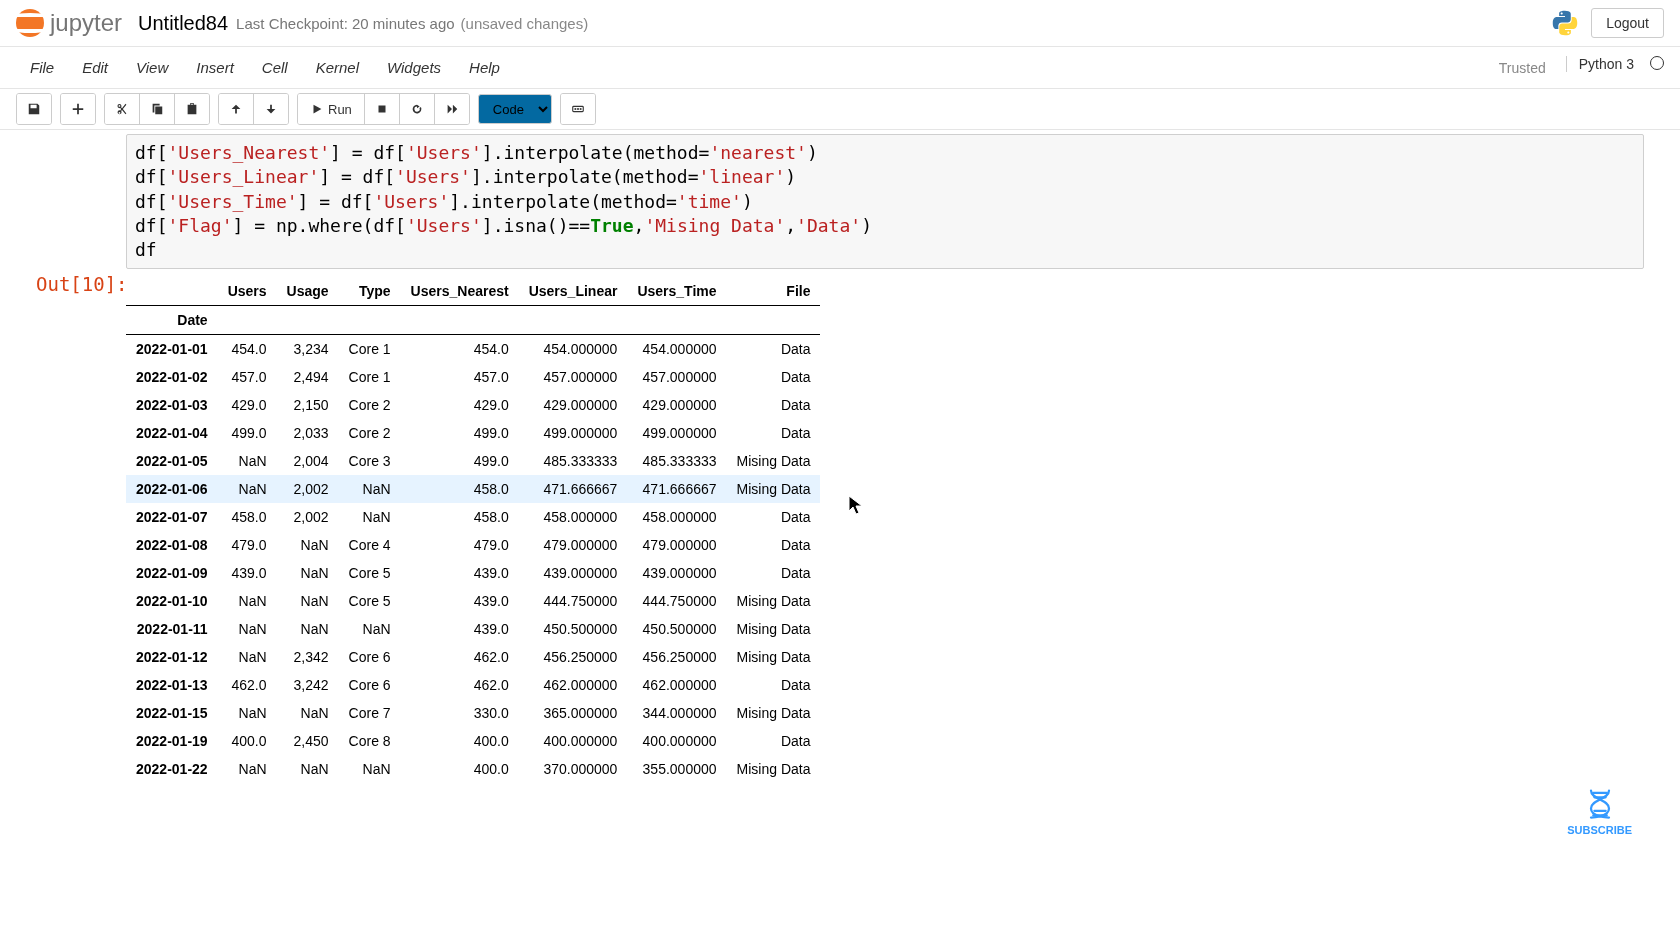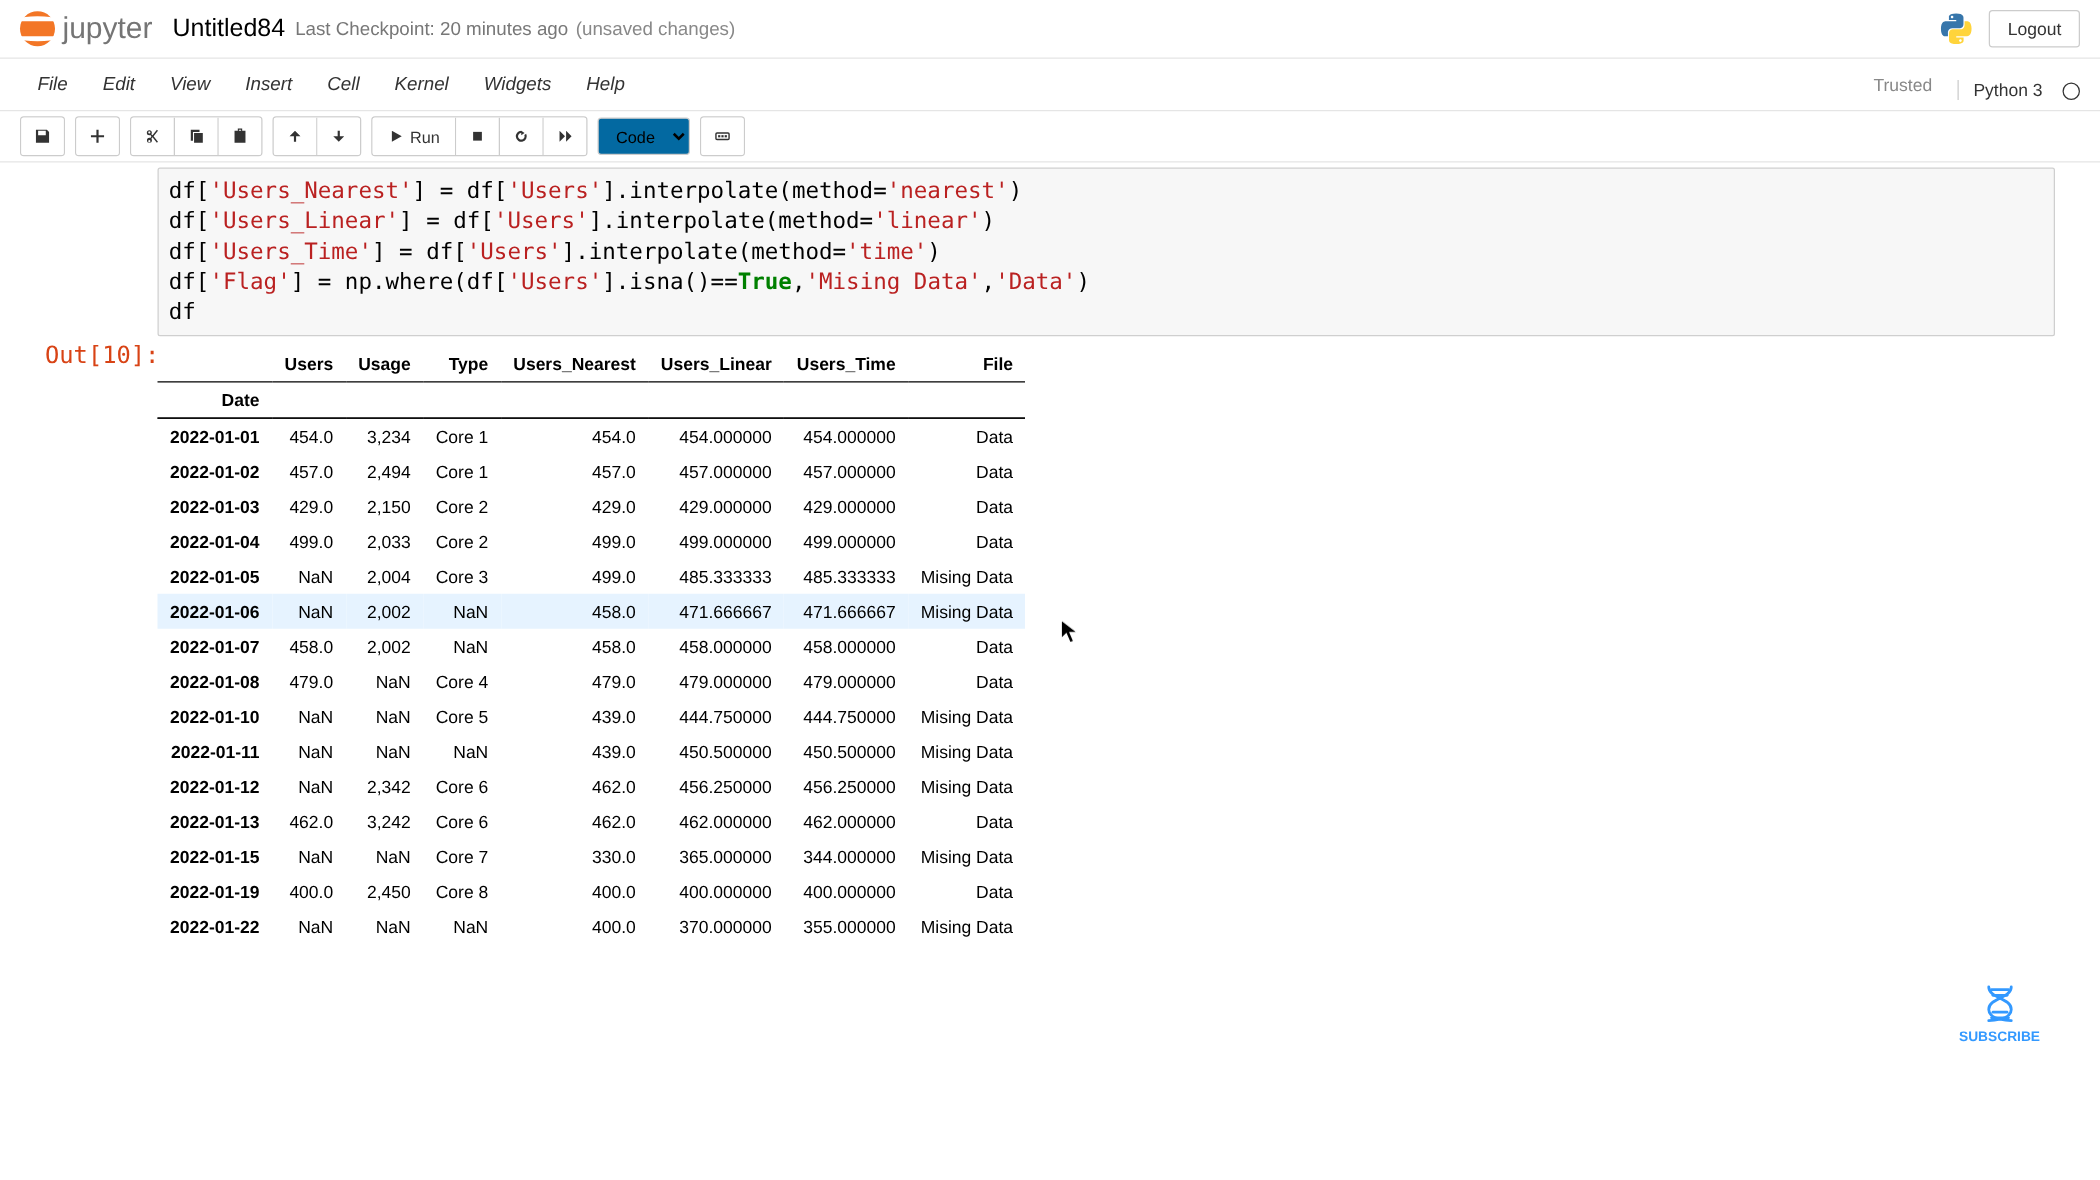--- a/index.html
+++ b/index.html
@@ -14,21 +14,21 @@
     .logo-text { color: #757575; font-size: 24px; font-weight: 400; letter-spacing: 0; }
     .title { font-size: 20px; font-weight: 500; }
     .checkpoint { font-size: 15px; color: #777; margin-left: 8px; }
     .unsaved { color: #888; font-size: 15px; margin-left: 6px; }
     .header-right { margin-left: auto; display: flex; align-items: center; gap: 12px; }
     .python-logo { width: 28px; height: 28px; }
     .logout-btn { border: 1px solid #ccc; background: #fff; padding: 6px 14px; border-radius: 3px; font-size: 14px; cursor: pointer; color: #333; }
     
     .menubar { display: flex; align-items: center; padding: 4px 16px; border-bottom: 1px solid #e5e5e5; }
     .menu-item { padding: 8px 14px; font-size: 15px; color: #333; cursor: pointer; }
-    .menubar-right { margin-left: auto; display: flex; align-items: flex-end; gap: 10px; }
+    .menubar-right { margin-left: auto; display: flex; align-items: flex-start; gap: 10px; }
     .trusted { color: #888; font-size: 14px; padding: 4px 10px; }
     .kernel-label { font-size: 14px; color: #333; border-left: 1px solid #ccc; padding-left: 12px; }
     .kernel-indicator { width: 14px; height: 14px; border: 1.5px solid #333; border-radius: 50%; margin-left: 6px; }
     
     .toolbar { display: flex; align-items: center; gap: 0; padding: 4px 16px; border-bottom: 1px solid #e5e5e5; }
     .tb-group { display: flex; border: 1px solid #ccc; border-radius: 3px; overflow: hidden; margin-right: 8px; }
     .tb-btn { border: none; border-right: 1px solid #ccc; background: #fff; padding: 6px 10px; cursor: pointer; font-size: 13px; color: #333; display: flex; align-items: center; justify-content: space-between; min-width: 32px; height: 30px; }
     .tb-btn:last-child { border-right: none; }
     .tb-btn svg { width: 14px; height: 14px; }
     .run-btn { gap: 4px; padding: 6px 12px; }
@@ -285,20 +285,30 @@
               <td class="idx">2022-01-08</td>
               <td>479.0</td>
               <td>NaN</td>
               <td>Core 4</td>
               <td>479.0</td>
               <td>479.000000</td>
               <td>479.000000</td>
               <td>Data</td>
             </tr>
             <tr>
+              <td class="idx">2022-01-09</td>
+              <td>439.0</td>
+              <td>NaN</td>
+              <td>Core 5</td>
+              <td>439.0</td>
+              <td>439.000000</td>
+              <td>439.000000</td>
+              <td>Data</td>
+            </tr>
+            <tr>
               <td class="idx">2022-01-10</td>
               <td>NaN</td>
               <td>NaN</td>
               <td>Core 5</td>
               <td>439.0</td>
               <td>444.750000</td>
               <td>444.750000</td>
               <td>Mising Data</td>
             </tr>
             <tr>

